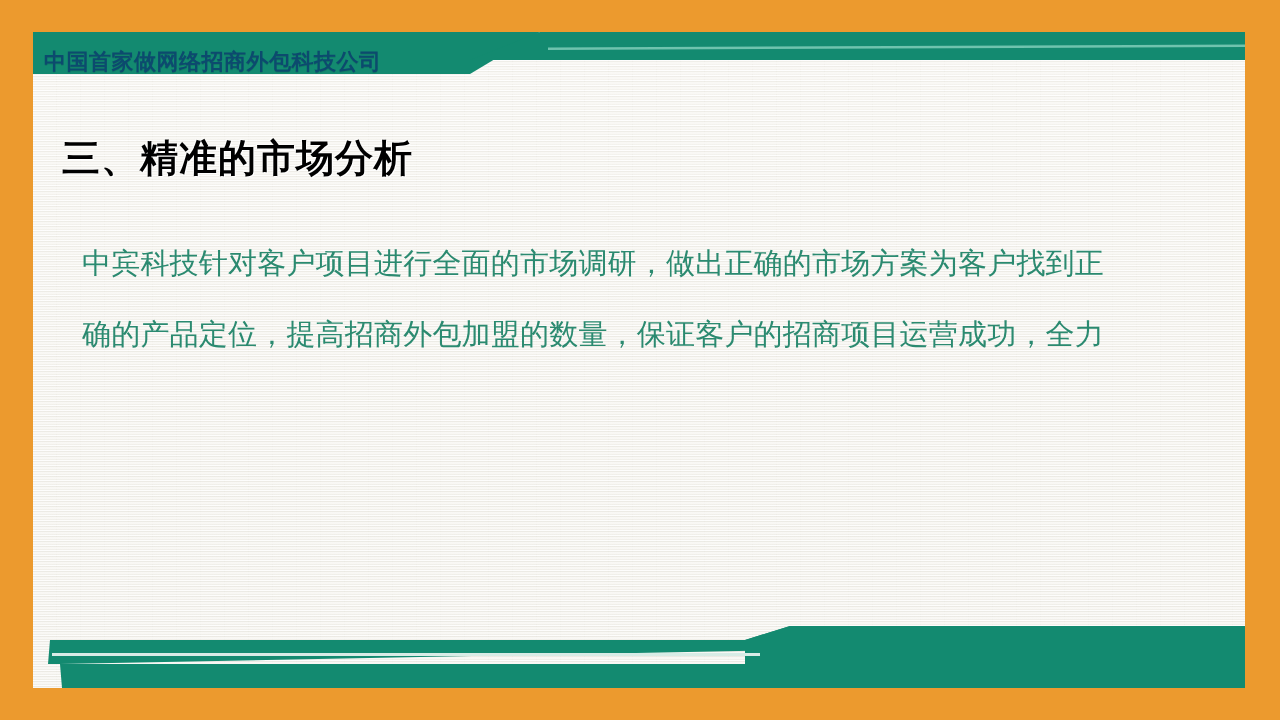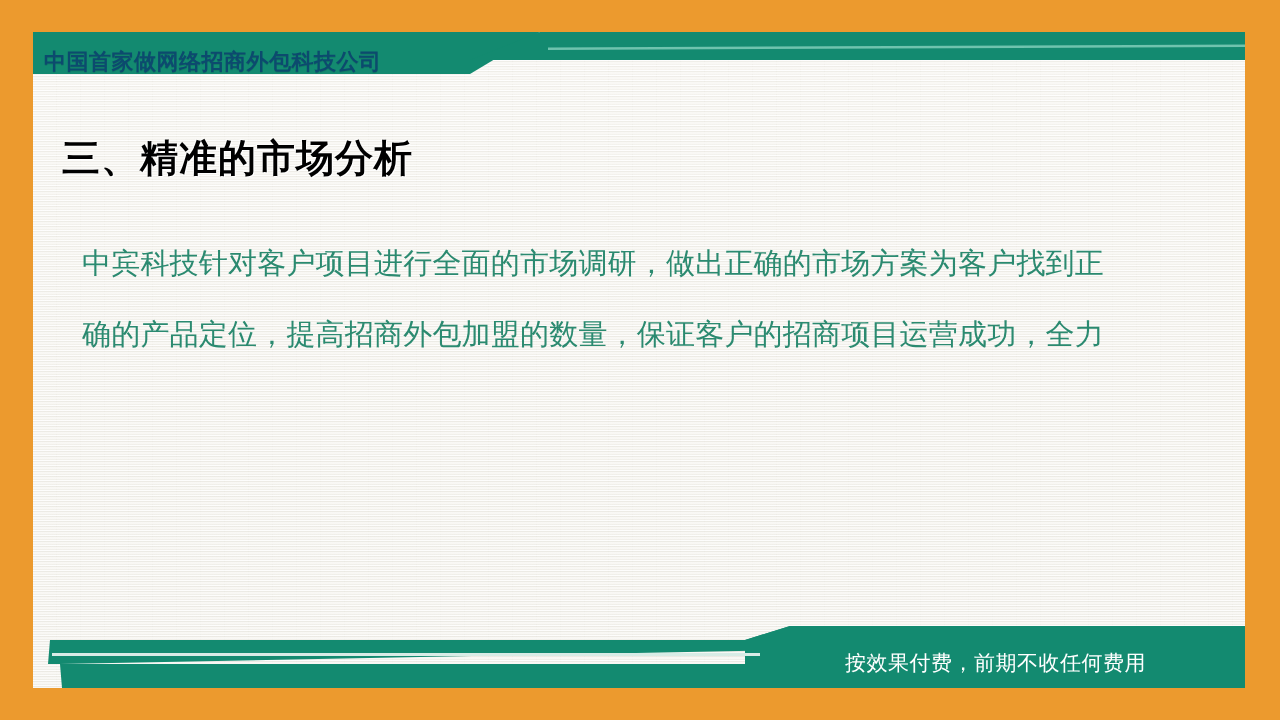--- a/index.html
+++ b/index.html
@@ -190,15 +190,14 @@
 
   <svg class="footer-band" width="1280" height="100" viewBox="0 0 1280 100">
 
     <polygon points="50,20 745,20 790,6 790,30 60,44 48,44" fill="#138a70"></polygon>
 
     <polygon points="745,20 790,6 1245,6 1245,68 62,68 60,44 745,44" fill="#138a70"></polygon>
 
     <polygon points="52,33 760,33 760,36 52,36" fill="#d8ece6"></polygon>
   </svg>
 
-  <div class="footer-text">按效果付费，前期不收任何费用</div>
 
 </div>
 
 </body></html>

